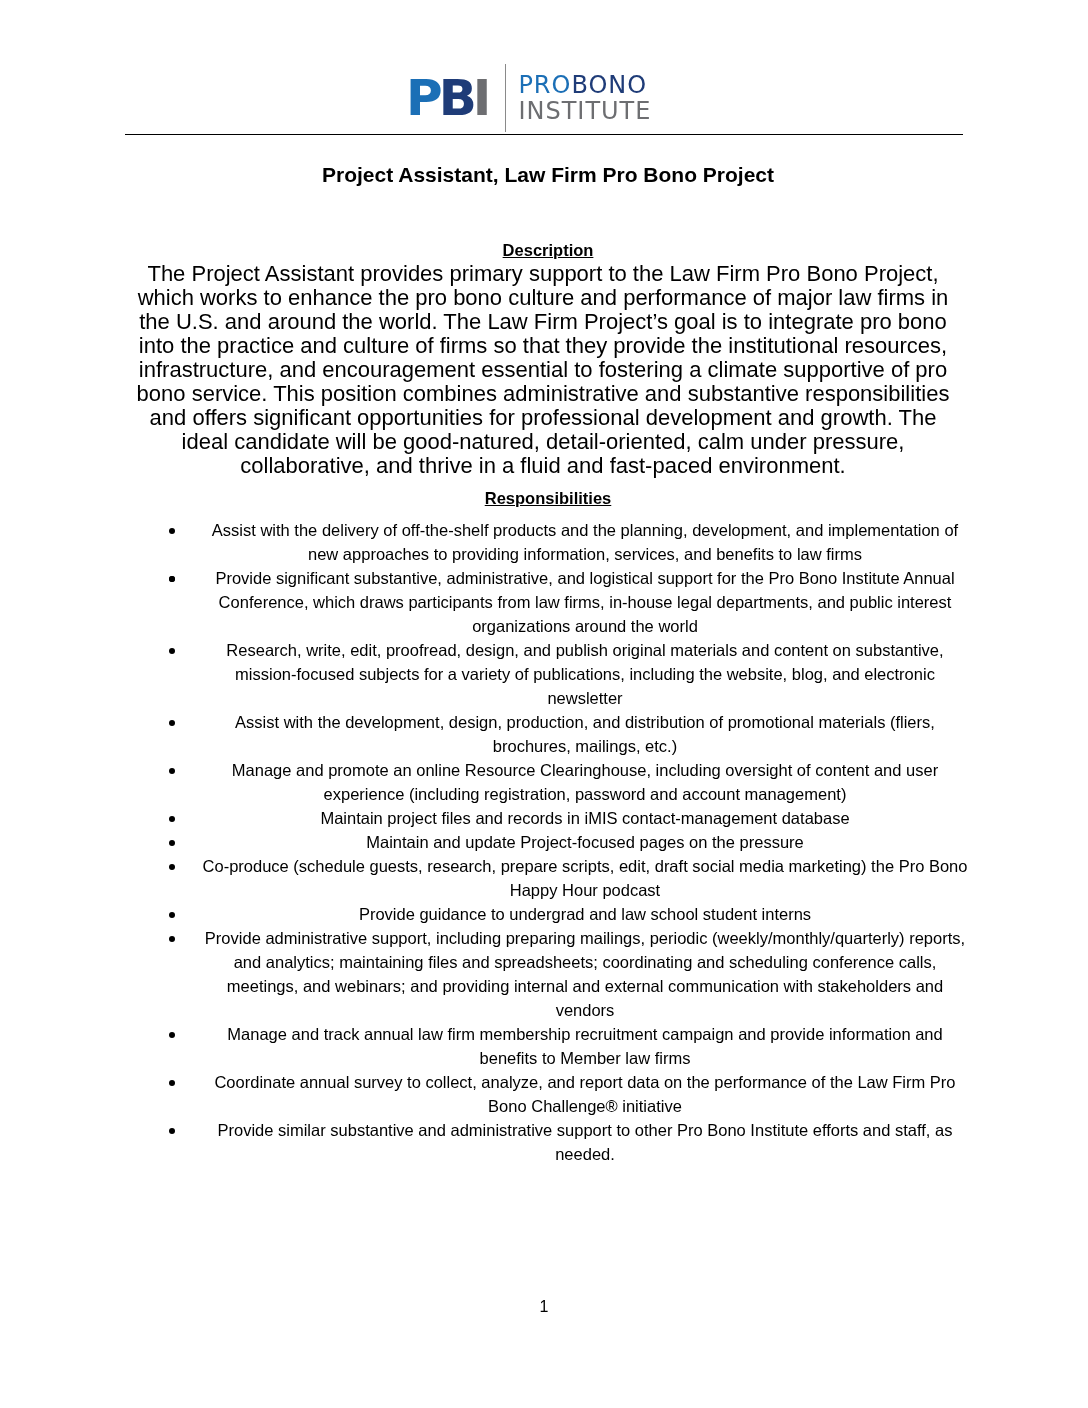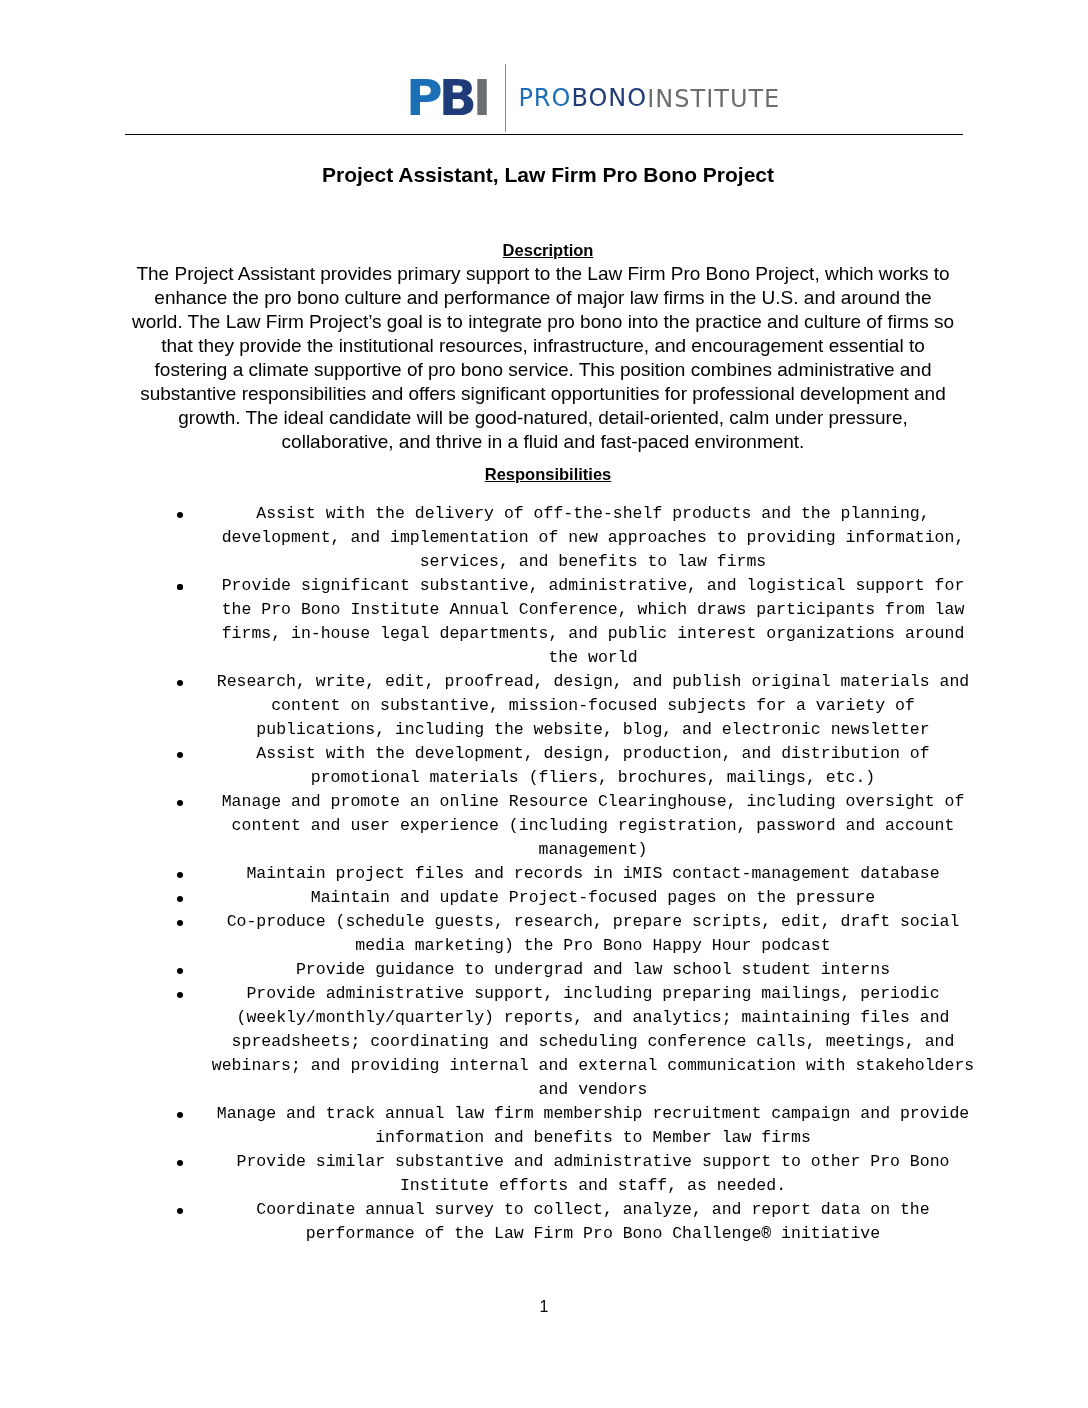--- a/index.html
+++ b/index.html
@@ -5,37 +5,37 @@
   html, body { margin: 0; padding: 0; background: #ffffff; }
   body { width: 1088px; height: 1408px; position: relative; overflow: hidden;
          font-family: "Liberation Sans", "DejaVu Sans", sans-serif; color: #000; }
 
   .header-logo { position: absolute; left: 406px; top: 64px; height: 68px; display: flex; align-items: center; }
   .logo-mark { font-family: "DejaVu Sans", sans-serif; font-weight: bold; font-size: 50px; letter-spacing: -4px; line-height: 1; display: flex; align-items: center; }
   .logo-mark .p { color: #1b6fb6; }
   .logo-mark .b { color: #1f3c78; }
   .logo-mark .i { color: #6d6e71; }
   .logo-divider { width: 1px; height: 68px; background: #8a8a8a; margin-left: 18px; margin-right: 12px; }
-  .logo-text { display: flex; flex-direction: row; font-family: "DejaVu Sans", sans-serif; line-height: 1; letter-spacing: 1px; align-items: center; }
+  .logo-text { display: flex; flex-direction: column; font-family: "DejaVu Sans", sans-serif; line-height: 1; letter-spacing: 1px; }
   .logo-text .line1 { font-size: 24px; font-weight: normal; }
   .logo-text .line1 .pro { color: #1b6fb6; }
   .logo-text .line1 .bono { color: #1f3c78; }
   .logo-text .line2 { font-size: 24px; color: #6d6e71; margin-top: 2px; }
 
   .header-rule { position: absolute; left: 125px; top: 134px; width: 838px; height: 1px; background: #000; }
 
   .content { position: absolute; left: 128px; top: 160px; width: 840px; text-align: center; }
   .title { font-family: "Liberation Sans", sans-serif; font-weight: bold; font-size: 21px; margin: 0; line-height: 30px; }
 
   .section-heading { font-weight: bold; font-size: 16.5px; text-decoration: underline; line-height: 24px; margin: 0; }
   .desc-heading { margin-top: 48px; }
-  .para { font-size: 19px; line-height: 24px; margin: 0; width: 830px; }
+  .para { font-size: 22px; line-height: 24px; margin: 0; width: 830px; }
   .resp-heading { margin-top: 8px; }
 
-  ul.resp-list { list-style: none; margin: 16px; padding: 0; font-family: Liberation Mono, monospace; }
+  ul.resp-list { list-style: none; margin: 8px; padding: 0; }
   ul.resp-list li { position: relative; padding-left: 64px; font-size: 16.5px; line-height: 24px; width: 770px; }
   ul.resp-list li .bullet { position: absolute; left: 33px; top: 10px; width: 6px; height: 6px; border-radius: 50%; background: #000; }
 
   .page-number { position: absolute; left: 0; width: 1088px; top: 1298px; text-align: center; font-size: 16px; }
 </style>
 </head>
 <body>
 
 <div class="header-logo">
   <div class="logo-mark">
@@ -67,18 +67,18 @@
     <li><span class="bullet"></span><span>Provide significant substantive, administrative, and logistical support for the Pro Bono Institute Annual Conference, which draws participants from law firms, in-house legal departments, and public interest organizations around the world</span></li>
     <li><span class="bullet"></span><span>Research, write, edit, proofread, design, and publish original materials and content on substantive, mission-focused subjects for a variety of publications, including the website, blog, and electronic newsletter</span></li>
     <li><span class="bullet"></span><span>Assist with the development, design, production, and distribution of promotional materials (fliers, brochures, mailings, etc.)</span></li>
     <li><span class="bullet"></span><span>Manage and promote an online Resource Clearinghouse, including oversight of content and user experience (including registration, password and account management)</span></li>
     <li><span class="bullet"></span><span>Maintain project files and records in iMIS contact-management database</span></li>
     <li><span class="bullet"></span><span>Maintain and update Project-focused pages on the pressure</span></li>
     <li><span class="bullet"></span><span>Co-produce (schedule guests, research, prepare scripts, edit, draft social media marketing) the Pro Bono Happy Hour podcast</span></li>
     <li><span class="bullet"></span><span>Provide guidance to undergrad and law school student interns</span></li>
     <li><span class="bullet"></span><span>Provide administrative support, including preparing mailings, periodic (weekly/monthly/quarterly) reports, and analytics; maintaining files and spreadsheets; coordinating and scheduling conference calls, meetings, and webinars; and providing internal and external communication with stakeholders and vendors</span></li>
     <li><span class="bullet"></span><span>Manage and track annual law firm membership recruitment campaign and provide information and benefits to Member law firms</span></li>
+    <li><span class="bullet"></span><span>Coordinate annual survey to collect, analyze, and report data on the performance of the Law Firm Pro Bono Challenge® initiative</span></li>
     <li><span class="bullet"></span><span>Provide similar substantive and administrative support to other Pro Bono Institute efforts and staff, as needed.</span></li>
-    <li><span class="bullet"></span><span>Coordinate annual survey to collect, analyze, and report data on the performance of the Law Firm Pro Bono Challenge® initiative</span></li>
   </ul>
 </div>
 
 <div class="page-number">1</div>
 
 </body></html>

